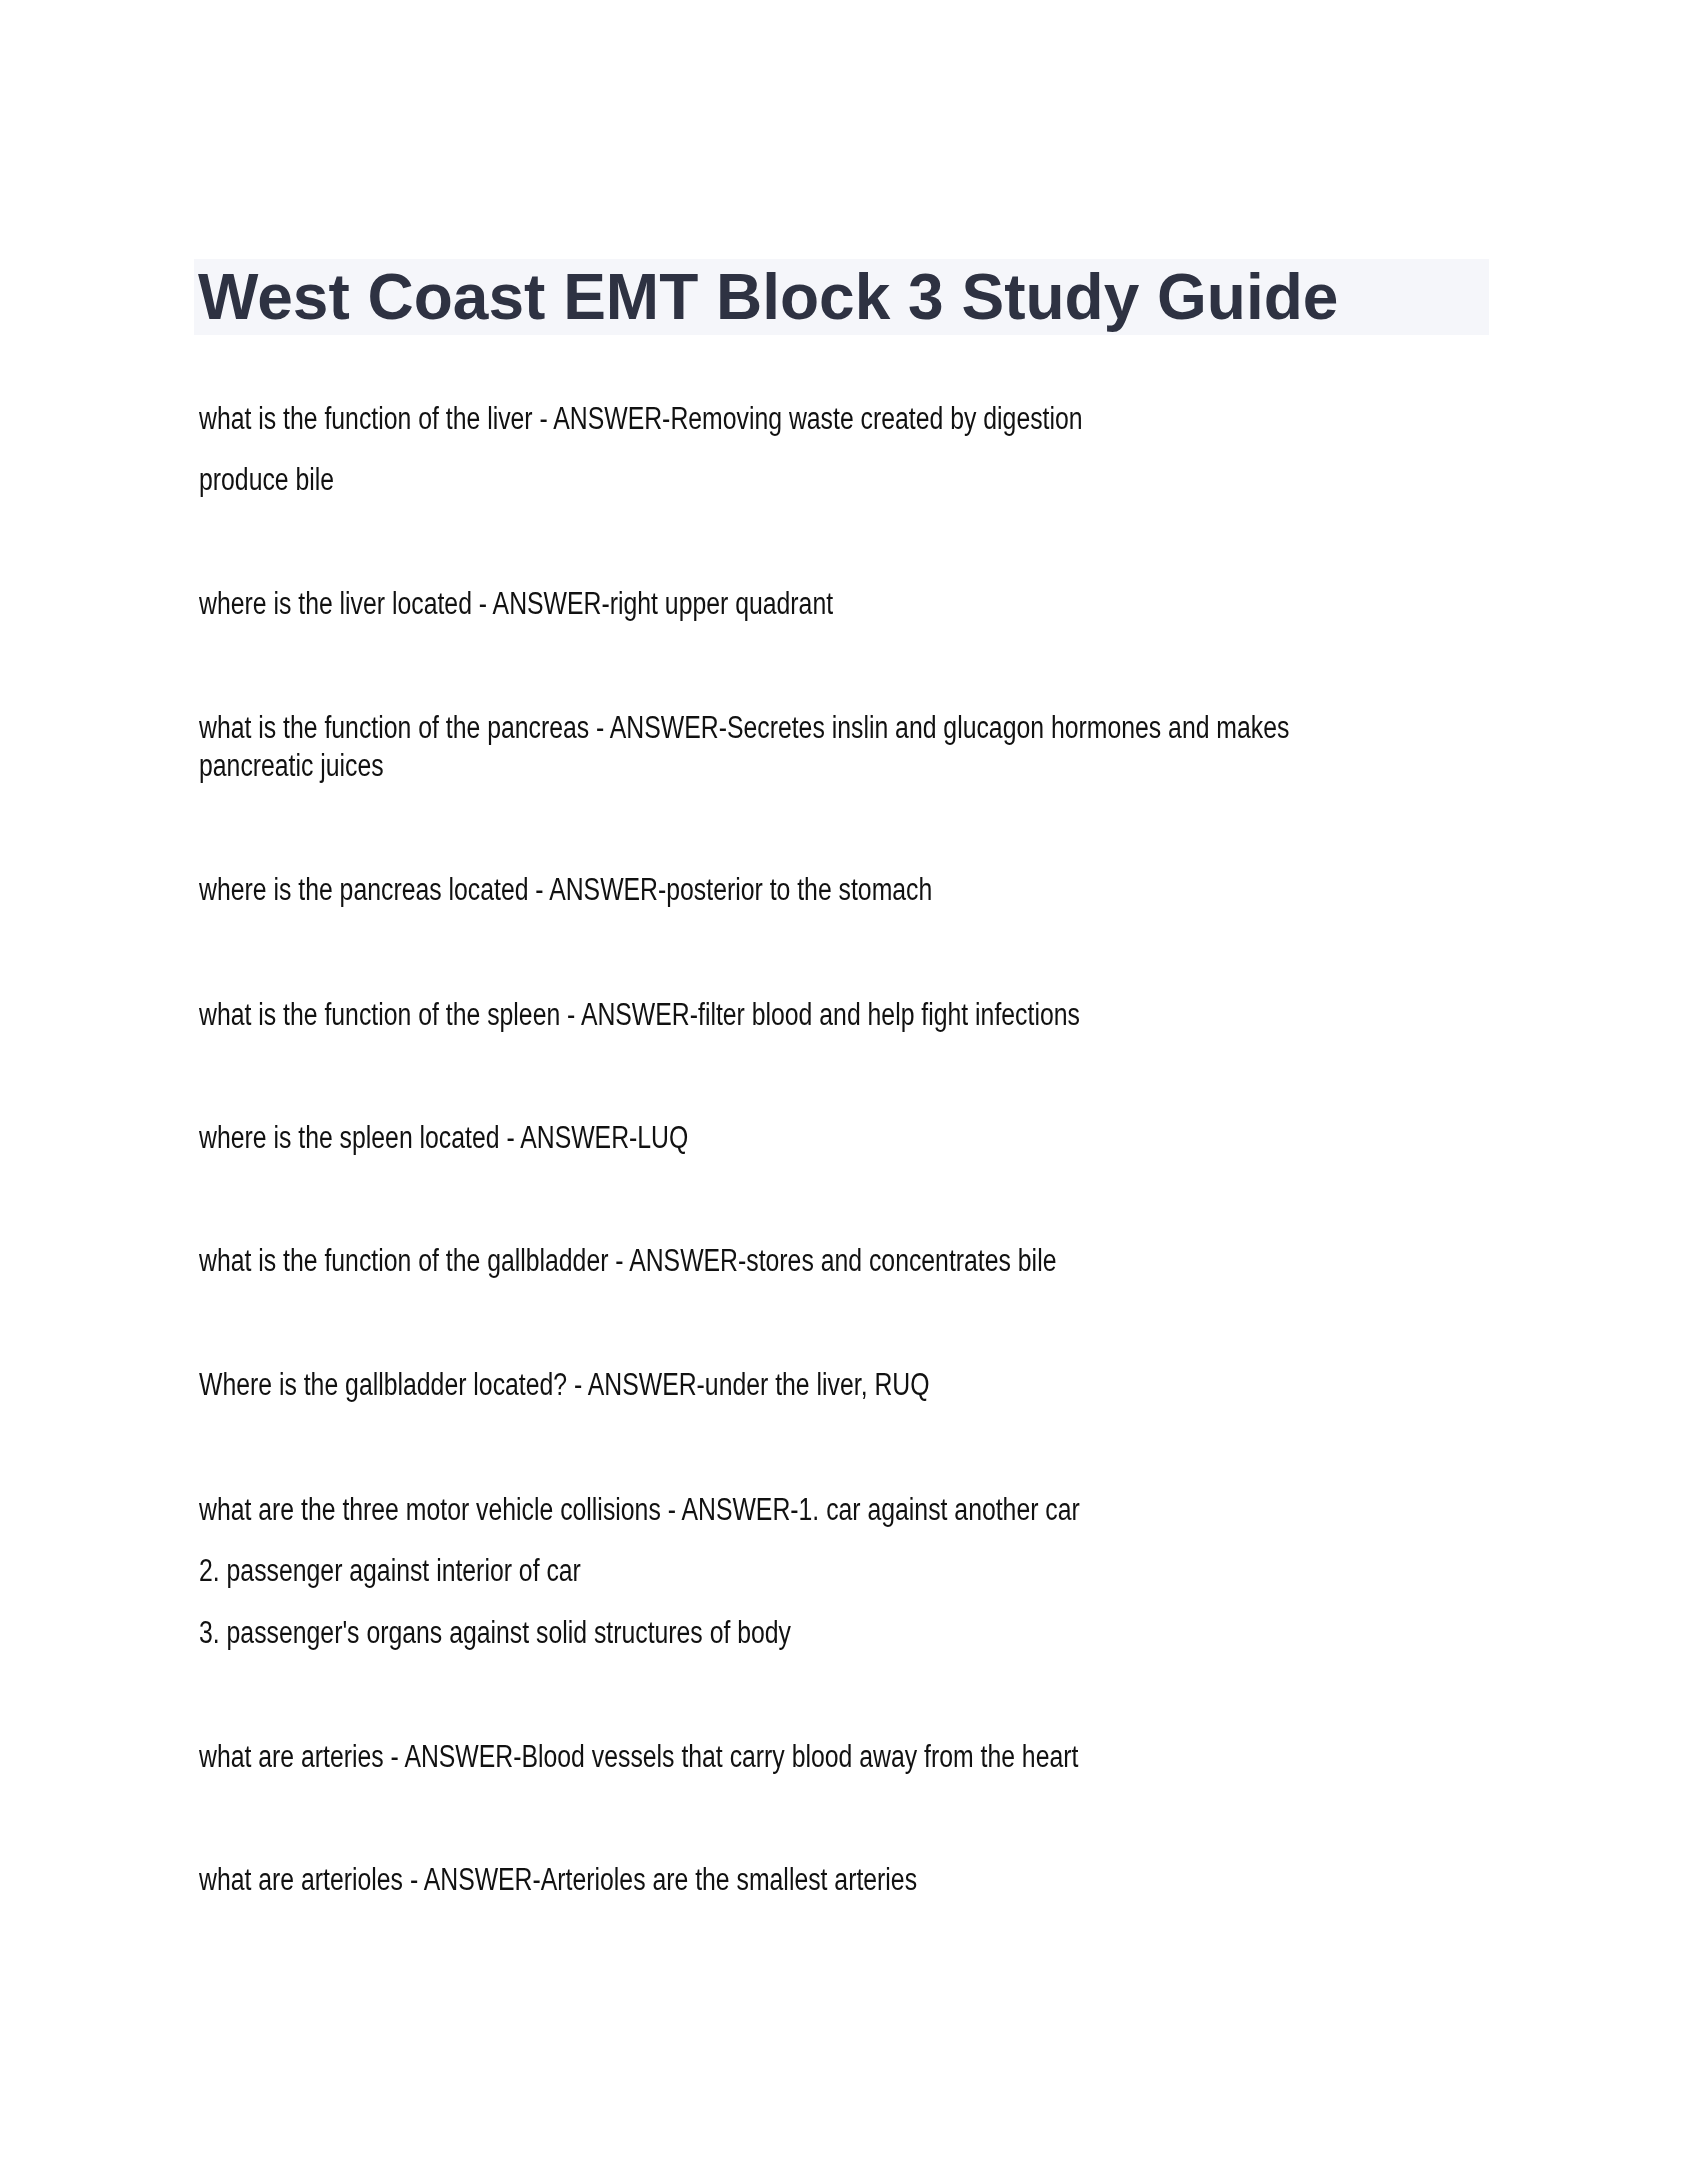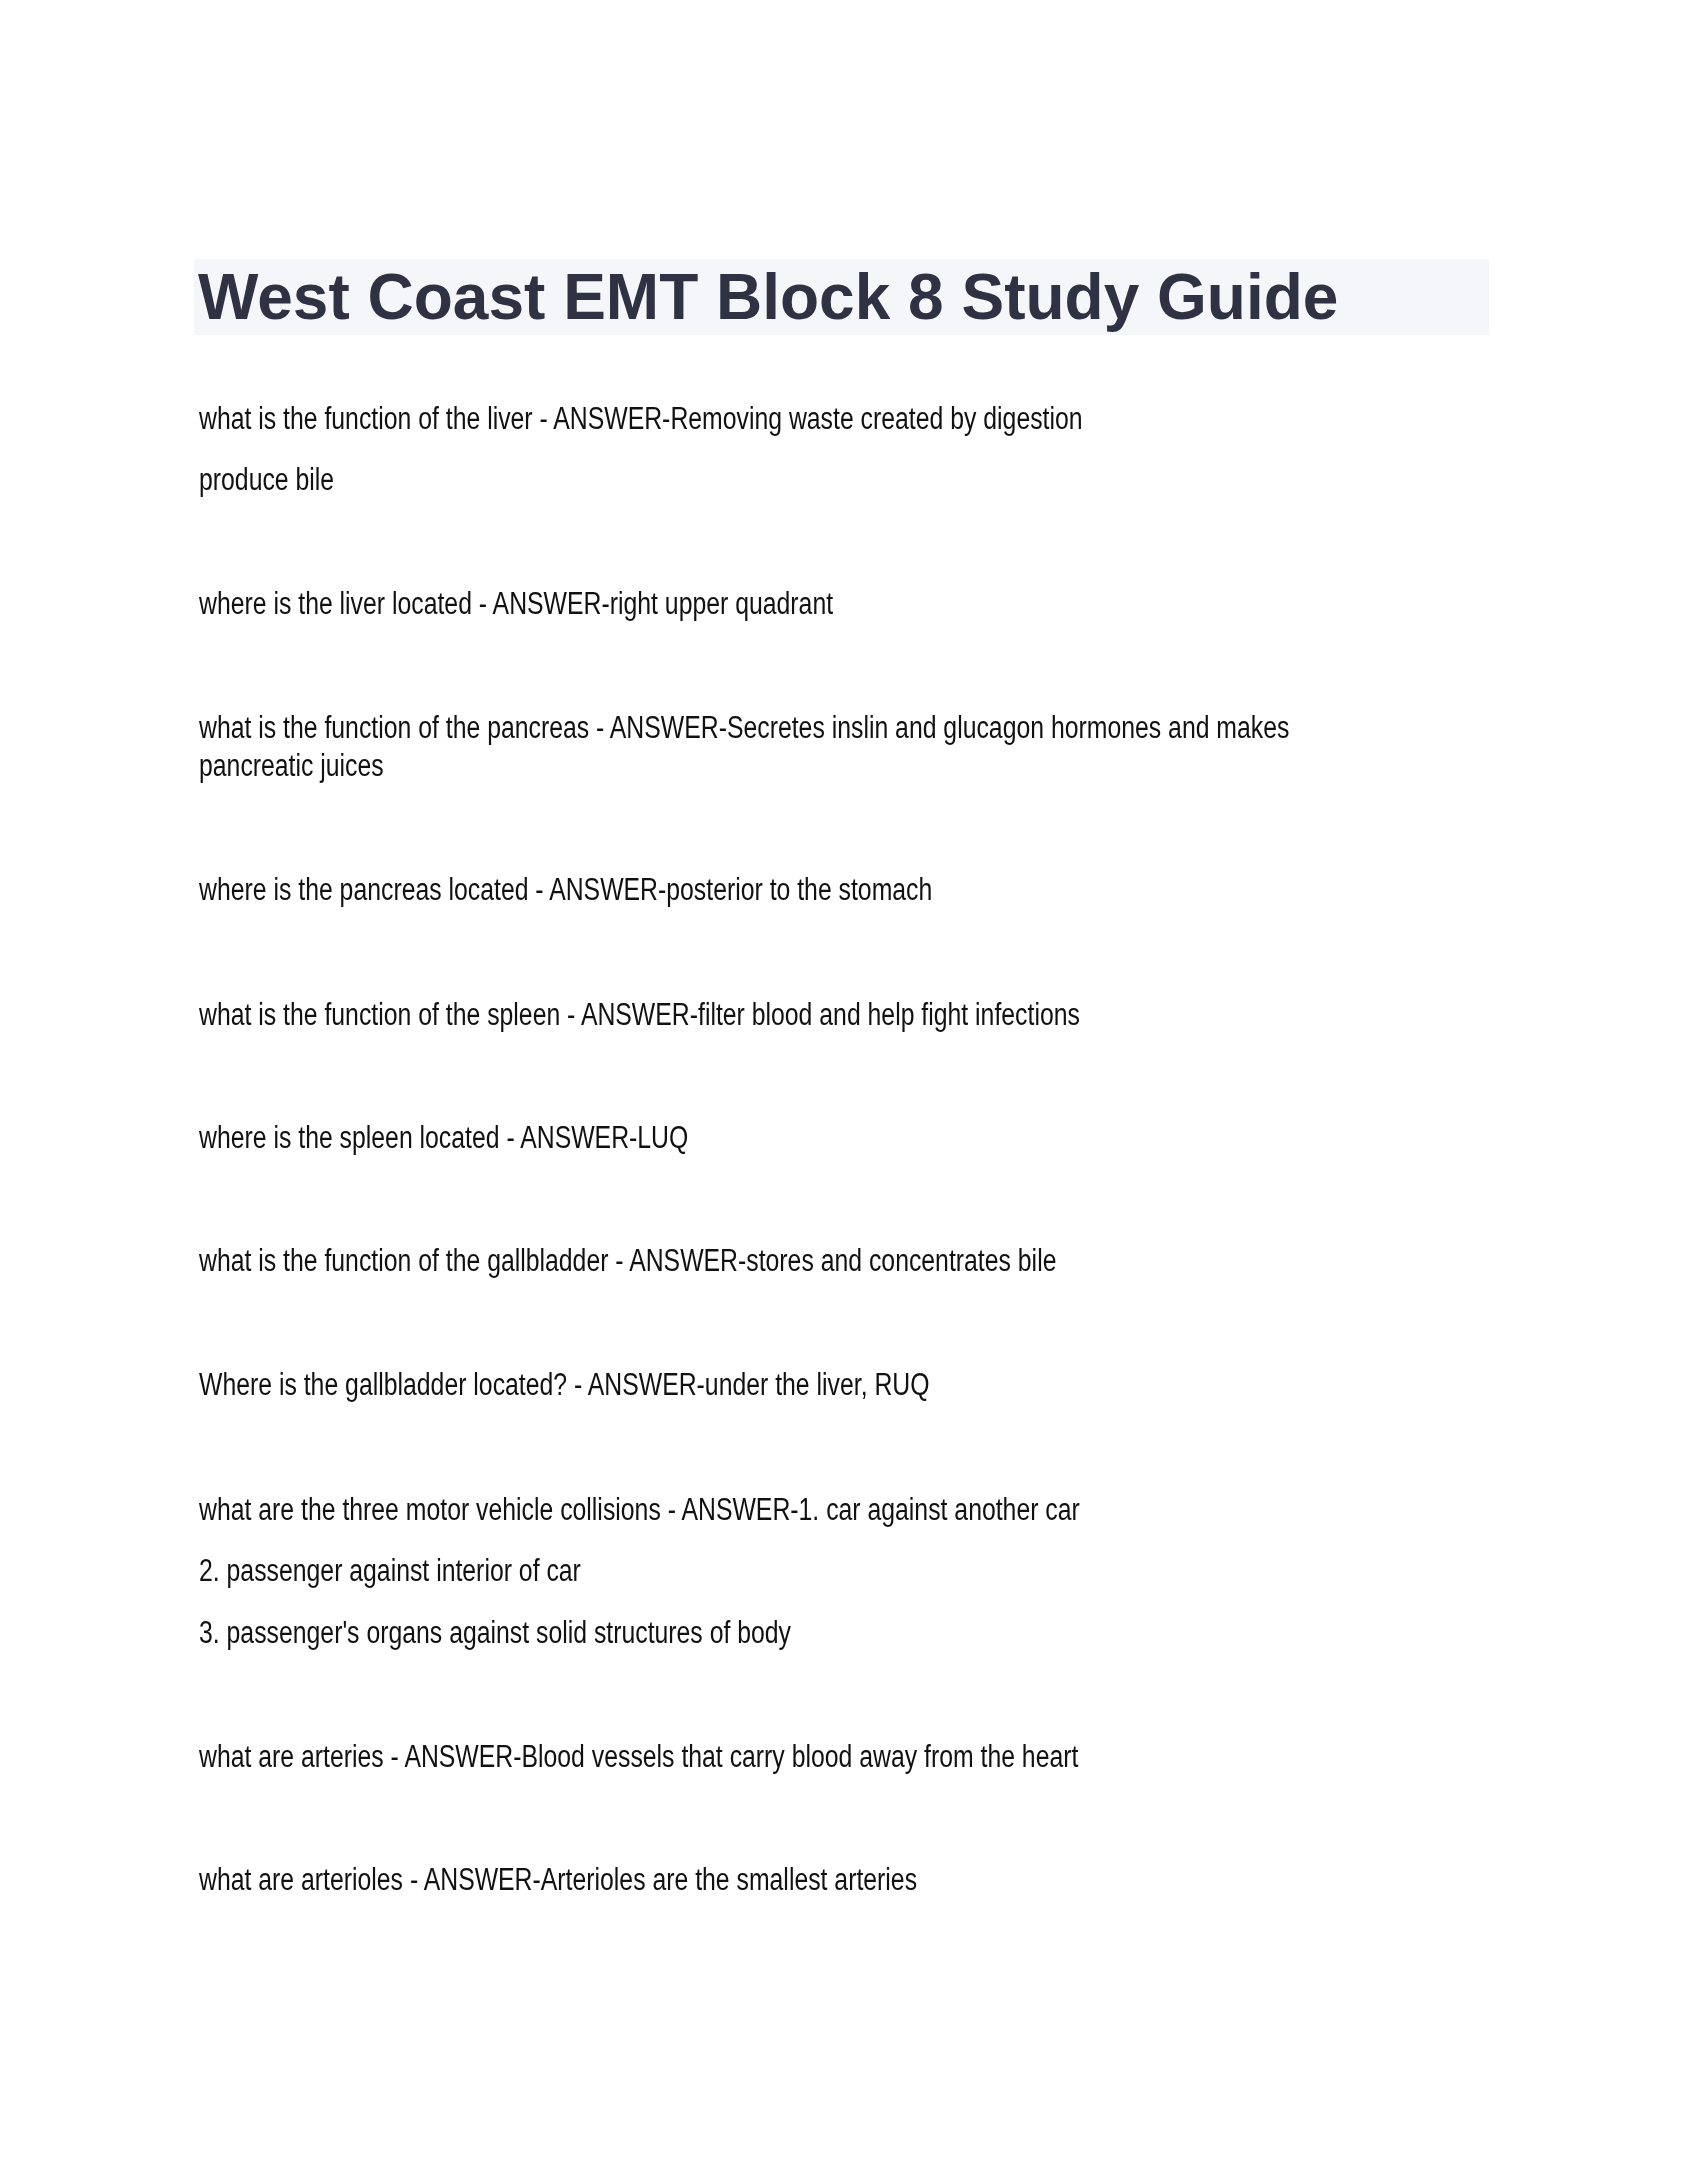--- a/index.html
+++ b/index.html
@@ -17,21 +17,21 @@
     position: absolute; left: 199px; height: 40px;
     font-family: "Liberation Sans", sans-serif; font-size: 31px; line-height: 40px;
     color: #111111; white-space: nowrap; transform: scaleX(0.8); transform-origin: left center;
     margin: 0;
   }
 </style>
 </head>
 <body>
 
 <div class="title-box"></div>
-<h1 class="title">West Coast EMT Block 8 Study Guide</h1>
+<h1 class="title">West Coast EMT Block 3 Study Guide</h1>
 
 <p class="line" style="top:399px">what is the function of the liver - ANSWER-Removing waste created by digestion</p>
 <p class="line" style="top:460px">produce bile</p>
 
 <p class="line" style="top:584px">where is the liver located - ANSWER-right upper quadrant</p>
 
 <p class="line" style="top:708px">what is the function of the pancreas - ANSWER-Secretes inslin and glucagon hormones and makes</p>
 <p class="line" style="top:746px">pancreatic juices</p>
 
 <p class="line" style="top:870px">where is the pancreas located - ANSWER-posterior to the stomach</p>

